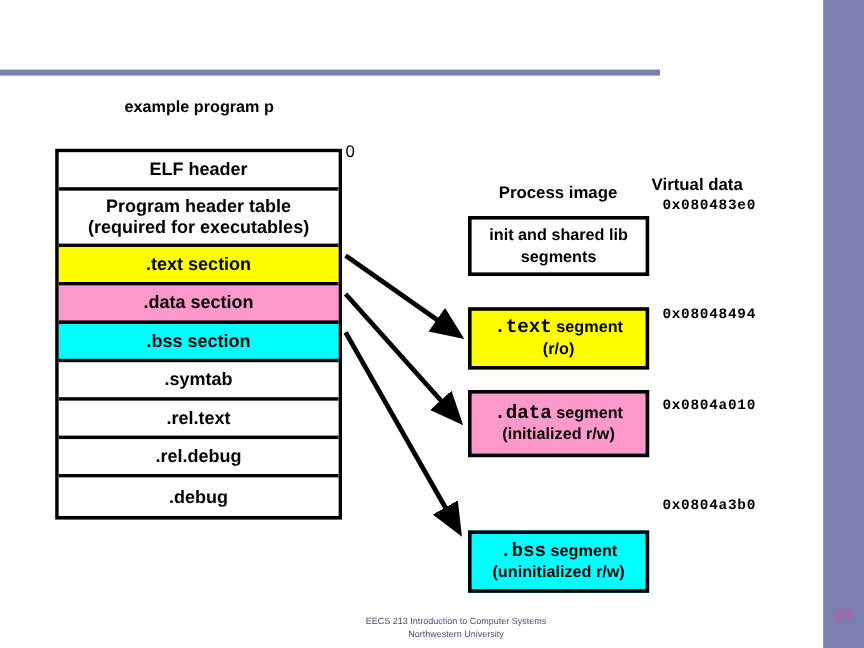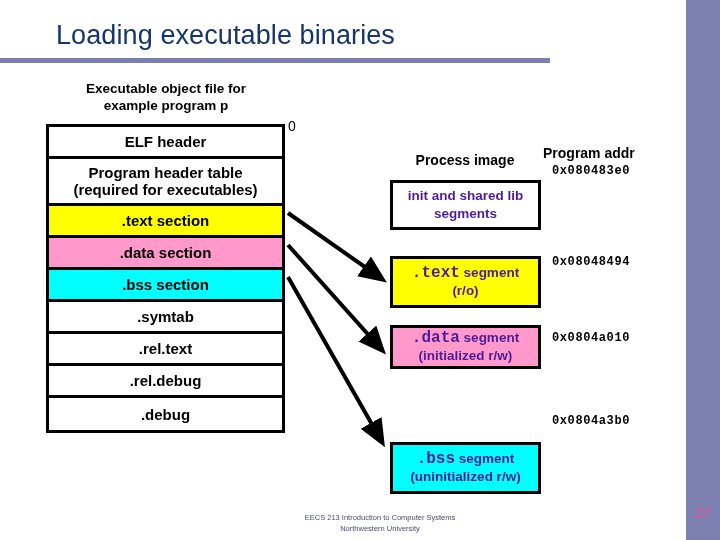--- a/index.html
+++ b/index.html
@@ -137,32 +137,32 @@
     width: 151px;
     border: 3px solid #000000;
     box-sizing: border-box;
     display: flex;
     flex-direction: column;
     align-items: center;
     justify-content: center;
     text-align: center;
     font-size: 13.5px;
     font-weight: bold;
-    color: #4c1d95;
+    color: #000000;
     line-height: 18px;
   }
   .mono {
     font-family: "Liberation Mono", "DejaVu Sans Mono", monospace;
     font-weight: bold;
     font-size: 16px;
   }
 
   #seg-init  { top: 180px; height: 50px; background: #ffffff; }
   #seg-text  { top: 256px; height: 52px; background: #ffff00; }
-  #seg-data  { top: 325px; height: 44px; background: #ff99cc; }
+  #seg-data  { top: 325px; height: 56px; background: #ff99cc; }
   #seg-bss   { top: 442px; height: 52px; background: #00ffff; }
 
   
   .vaddr {
     position: absolute;
     left: 552px;
     font-family: "Liberation Mono", "DejaVu Sans Mono", monospace;
     font-weight: bold;
     font-size: 12px;
     color: #000000;
@@ -193,27 +193,25 @@
     color: #4a4a72;
     line-height: 11px;
   }
 </style>
 </head>
 <body>
 
 <div class="slide">
 
   <div id="title-rule"></div>
-  <div id="slide-title">Loading executable binaries</div>
 
   <div id="sidebar-band"></div>
   <div id="page-number">27</div>
 
   <div id="objfile-caption">
-    <div>Executable object file for</div>
     <div>example program p</div>
   </div>
 
   <div id="zero-label">0</div>
 
   <div id="elf-table">
     <div class="elf-row h1" style="background:#ffffff">
       <span>ELF header</span>
     </div>
     <div class="elf-row h2" style="background:#ffffff">
@@ -237,21 +235,21 @@
     </div>
     <div class="elf-row h1" style="background:#ffffff">
       <span>.rel.debug</span>
     </div>
     <div class="elf-row h1" style="background:#ffffff">
       <span>.debug</span>
     </div>
   </div>
 
   <div id="process-image-label">Process image</div>
-  <div id="virtual-addr-label">Program addr</div>
+  <div id="virtual-addr-label">Virtual data</div>
 
   <div class="seg-box" id="seg-init">
     <div>
       <span class="mono"></span><span>init and shared lib</span>
     </div>
     <div>segments</div>
   </div>
 
   <div class="seg-box" id="seg-text">
     <div>

